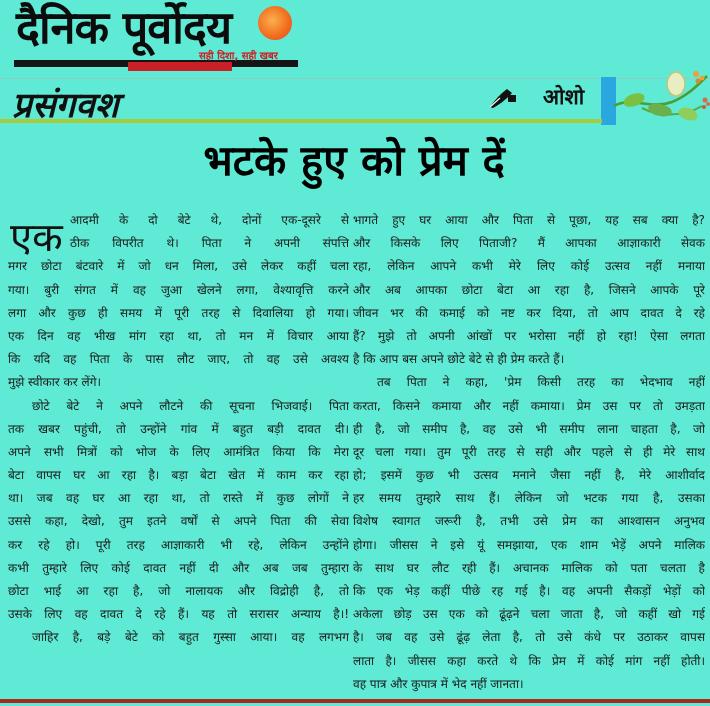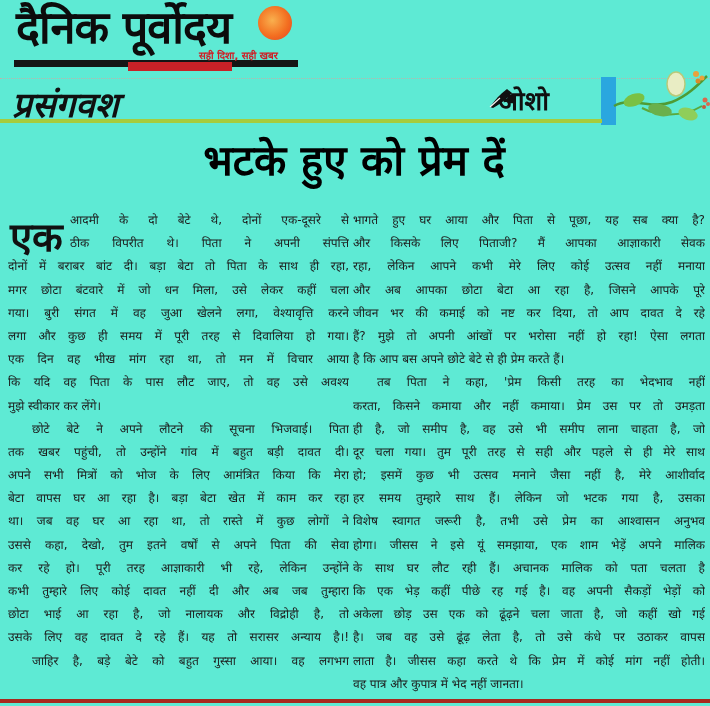--- a/index.html
+++ b/index.html
@@ -11,39 +11,39 @@
   .sun{position:absolute;left:258px;top:6px;width:34px;height:34px;border-radius:50%;
        background:radial-gradient(circle at 42% 42%, #f9b04e 0%, #f37021 55%, #e63f1f 100%);z-index:1;}
   .tagline{position:absolute;left:199px;top:48px;font-size:10px;font-weight:bold;color:#ce2027;z-index:2;}
   .bar-black{position:absolute;left:14px;top:60px;width:284px;height:7px;background:#151515;}
   .bar-redbox{position:absolute;left:128px;top:62px;width:104px;height:9px;background:#c92127;}
   .dotline{position:absolute;left:0;top:78px;width:710px;border-top:1px dotted #b9b5ac;height:0;}
 
   
   .section-title{position:absolute;left:12px;top:80px;font-size:35px;font-weight:bold;color:#101010;font-style:italic;}
   .pen{position:absolute;left:488px;top:86px;width:30px;height:25px;}
-  .author{position:absolute;left:498px;top:82px;font-size:26px;font-weight:600;color:#101010;}
+  .author{position:absolute;left:543px;top:82px;font-size:21px;font-weight:600;color:#101010;}
   .bluebar{position:absolute;left:601px;top:77px;width:15px;height:48px;background:#2aa7df;}
   .plant{position:absolute;left:612px;top:66px;width:98px;height:66px;z-index:3;}
   .greenline{position:absolute;left:0;top:119px;width:602px;height:4px;background:#a6cc3d;}
 
   
   .headline{position:absolute;left:0;top:130px;width:708px;text-align:center;font-size:42px;font-weight:bold;color:#000;}
 
   
   .col{position:absolute;top:211px;color:#1c1c1c;font-size:12px;}
   .col-left{left:8px;width:341px;}
   .col-right{left:353px;width:352px;}
   .ln{height:23.2px;overflow:hidden;text-align:justify;}
   .ln::after{content:"";display:inline-block;width:100%;height:0;}
   .ln.dc{padding-left:62px;}
   .ln.ind{text-indent:24px;}
   .ln.end{text-align:left;}
   .ln.end::after{content:none;}
-  .dropcap{position:absolute;left:10px;top:215px;font-size:40px;font-weight:bold;color:#111;line-height:1.1;}
+  .dropcap{position:absolute;left:10px;top:215px;font-size:40px;font-weight:normal;color:#111;line-height:1.1;}
 
   .bottomline{position:absolute;left:0;top:699px;width:710px;height:4px;background:#a8281e;}
 </style>
 </head>
 <body>
 
 <div class="page">
 
   <div>
     <div class="sun"></div>
@@ -79,21 +79,20 @@
   </svg>
   <div class="greenline"></div>
 
   <div class="headline">भटके हुए को प्रेम दें</div>
 
   <div class="dropcap">एक</div>
 
   <div class="col col-left">
     <div class="ln dc">आदमी के दो बेटे थे, दोनों एक-दूसरे से</div>
     <div class="ln dc">ठीक विपरीत थे। पिता ने अपनी संपत्ति</div>
-    <div class="ln">दोनों में बराबर बांट दी। बड़ा बेटा तो पिता के साथ ही रहा,</div>
     <div class="ln">मगर छोटा बंटवारे में जो धन मिला, उसे लेकर कहीं चला</div>
     <div class="ln">गया। बुरी संगत में वह जुआ खेलने लगा, वेश्यावृत्ति करने</div>
     <div class="ln">लगा और कुछ ही समय में पूरी तरह से दिवालिया हो गया।</div>
     <div class="ln">एक दिन वह भीख मांग रहा था, तो मन में विचार आया</div>
     <div class="ln">कि यदि वह पिता के पास लौट जाए, तो वह उसे अवश्य</div>
     <div class="ln end">मुझे स्वीकार कर लेंगे।</div>
     <div class="ln ind">छोटे बेटे ने अपने लौटने की सूचना भिजवाई। पिता</div>
     <div class="ln">तक खबर पहुंची, तो उन्होंने गांव में बहुत बड़ी दावत दी।</div>
     <div class="ln">अपने सभी मित्रों को भोज के लिए आमंत्रित किया कि मेरा</div>
     <div class="ln">बेटा वापस घर आ रहा है। बड़ा बेटा खेत में काम कर रहा</div>

